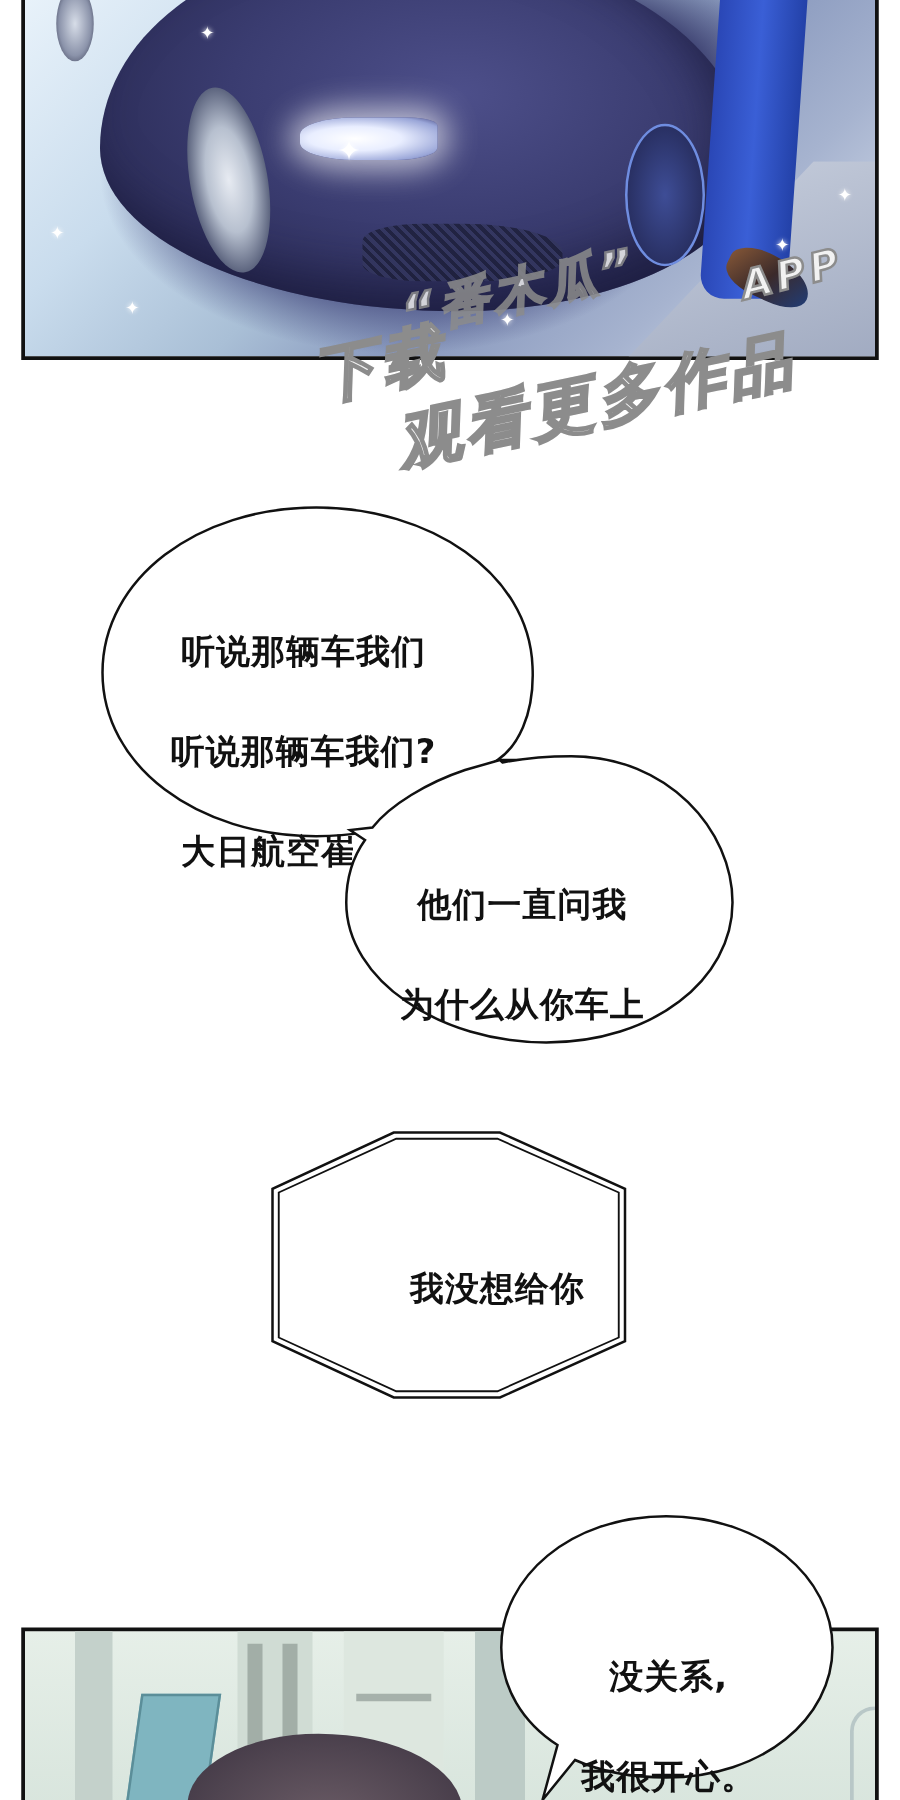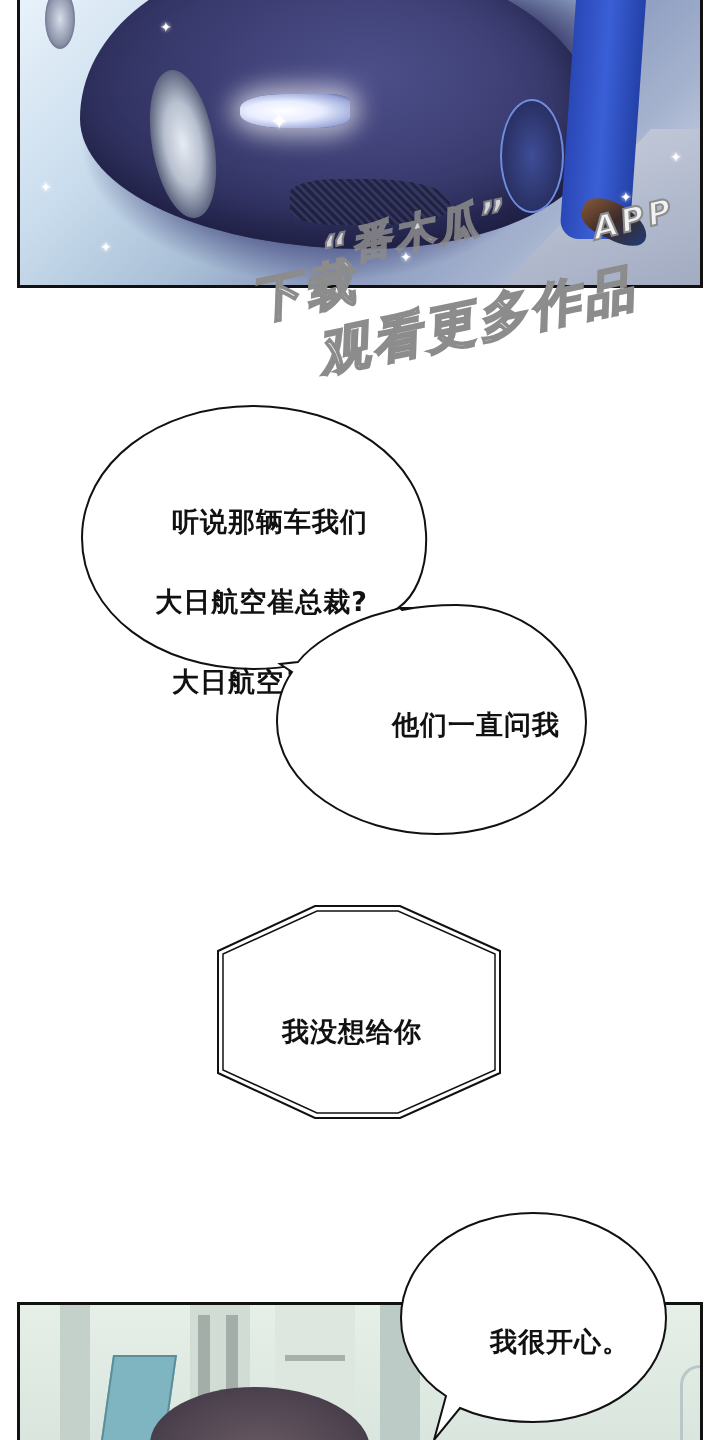--- a/index.html
+++ b/index.html
@@ -42,21 +42,21 @@
   
   .wm { position:absolute; color:#f2f2f2; font-weight:bold; font-style:italic;
     -webkit-text-stroke: 2px #8c8c8c; text-shadow: 0 0 1px #777; letter-spacing:4px; }
   .wm-line1 { left:245px; top:270px; font-size:50px; transform:rotate(-12deg); transform-origin:left top; }
   .wm-line2 { left:312px; top:322px; font-size:50px; transform:rotate(-12deg); transform-origin:left top; }
   .wm-app { left:592px; top:200px; font-size:32px; transform:rotate(-14deg); }
   .wm-quote { left:320px; top:205px; font-size:40px; transform:rotate(-12deg); opacity:.85; }
 
   
   .bubble-svg { position:absolute; overflow:visible; }
-  .bubble-text { position:absolute; text-align:right; color:#111; font-weight:bold;
+  .bubble-text { position:absolute; text-align:center; color:#111; font-weight:bold;
     font-size:27px; line-height:40px; letter-spacing:1px; white-space:pre-line; }
 
   
   .panel-bottom { position:absolute; left:17px; top:1302px; width:686px; height:160px;
     border:3px solid #111; box-sizing:border-box; overflow:hidden;
     background: linear-gradient(180deg, #e6efe8 0%, #d7e4dc 100%); }
   .bldg { position:absolute; top:0; background:#c9d6cf; }
   .bldg-win { position:absolute; background:#8e9a94; opacity:.7; }
   .sign { position:absolute; left:85px; top:50px; width:60px; height:110px; background:#7fb5c0;
     transform:skewX(-8deg); border:2px solid #5b8e99; }
@@ -90,36 +90,37 @@
 <div class="wm wm-quote">“番木瓜”</div>
 <div class="wm wm-app">APP</div>
 <div class="wm wm-line1">下载</div>
 <div class="wm wm-line2">观看更多作品</div>
 
 <svg class="bubble-svg" style="left:78px;top:403px;" width="360" height="275">
   <path d="M175,3 C265,3 345,55 348,130 C350,170 335,195 320,205 L395,205 C360,230 310,245 250,250 C230,262 200,266 175,266 C80,266 4,210 4,135 C4,60 80,3 175,3 Z" fill="#fff" stroke="#111" stroke-width="2"></path>
 </svg>
 <div class="bubble-text" style="left:118px;top:462px;width:250px;">
   <div>听说那辆车我们</div>
-  <div>大日航空崔总裁?</div>
+  <div>听说那辆车我们?</div>
   <div>大日航空崔总裁</div>
 </div>
 
 <svg class="bubble-svg" style="left:272px;top:604px;" width="320" height="236">
   <path d="M130,6 C150,2 170,1 185,1 C262,1 314,60 314,118 C314,180 250,230 165,230 C80,230 5,180 5,118 C5,100 10,82 20,68 L8,60 L26,58 C40,40 70,22 100,12 L128,4 Z" fill="#fff" stroke="#111" stroke-width="2"></path>
 </svg>
-<div class="bubble-text" style="left:300px;top:665px;width:260px;">
+<div class="bubble-text" style="left:288px;top:665px;width:260px;">
   <div>他们一直问我</div>
+  <div>为什么从你车上</div>
 </div>
 
 <svg class="bubble-svg" style="left:215px;top:903px;" width="290" height="220">
   <polygon points="100,3 185,3 285,48 285,170 185,215 100,215 3,170 3,48" fill="#fff" stroke="#111" stroke-width="2"></polygon>
   <polygon points="102,8 183,8 280,51 280,167 183,210 102,210 8,167 8,51" fill="none" stroke="#111" stroke-width="1.5"></polygon>
 </svg>
-<div class="bubble-text" style="left:258px;top:972px;width:210px;text-align:left;">
+<div class="bubble-text" style="left:258px;top:972px;width:210px;text-align:right;">
   <div style="padding-left:24px;">我没想给你</div>
 </div>
 
 <div class="panel-bottom">
   <div class="bldg" style="left:40px;width:30px;height:160px;background:#c4d1cb;"></div>
   <div class="bldg" style="left:170px;width:60px;height:160px;background:#d0dcd4;">
     <div class="bldg-win" style="left:8px;top:10px;width:12px;height:120px;"></div>
     <div class="bldg-win" style="left:36px;top:10px;width:12px;height:120px;"></div>
   </div>
   <div class="bldg" style="left:255px;width:80px;height:160px;background:#dde7df;">
@@ -128,14 +129,15 @@
   <div class="bldg" style="left:360px;width:40px;height:160px;background:#bccbc6;"></div>
   <div class="sign"></div>
   <div class="hair"></div>
   <div class="lamp"></div>
 </div>
 
 <svg class="bubble-svg" style="left:398px;top:1210px;" width="272" height="232">
   <path d="M135,3 C212,3 268,52 268,108 C268,165 212,212 135,212 C105,212 80,206 62,198 L36,230 L48,186 C20,168 3,140 3,108 C3,52 58,3 135,3 Z" fill="#fff" stroke="#111" stroke-width="2"></path>
 </svg>
 <div class="bubble-text" style="left:440px;top:1282px;width:190px;">
+  <div>没关系,</div>
   <div>我很开心。</div>
 </div>
 
 </body></html>

